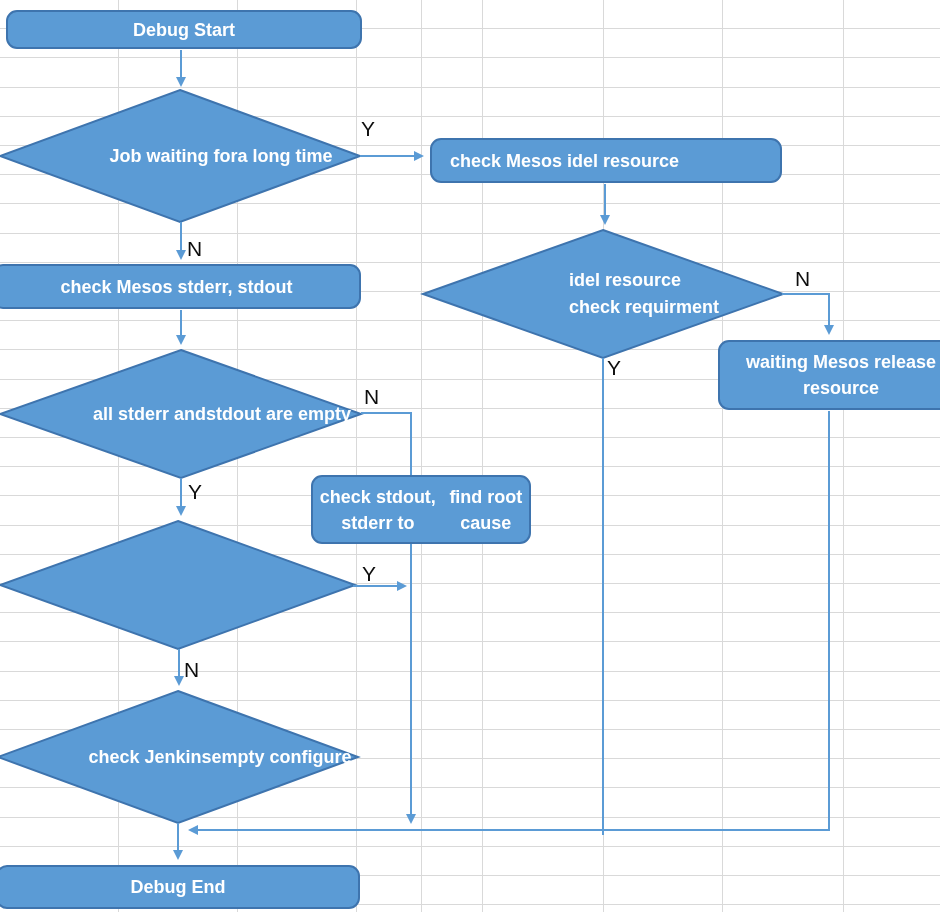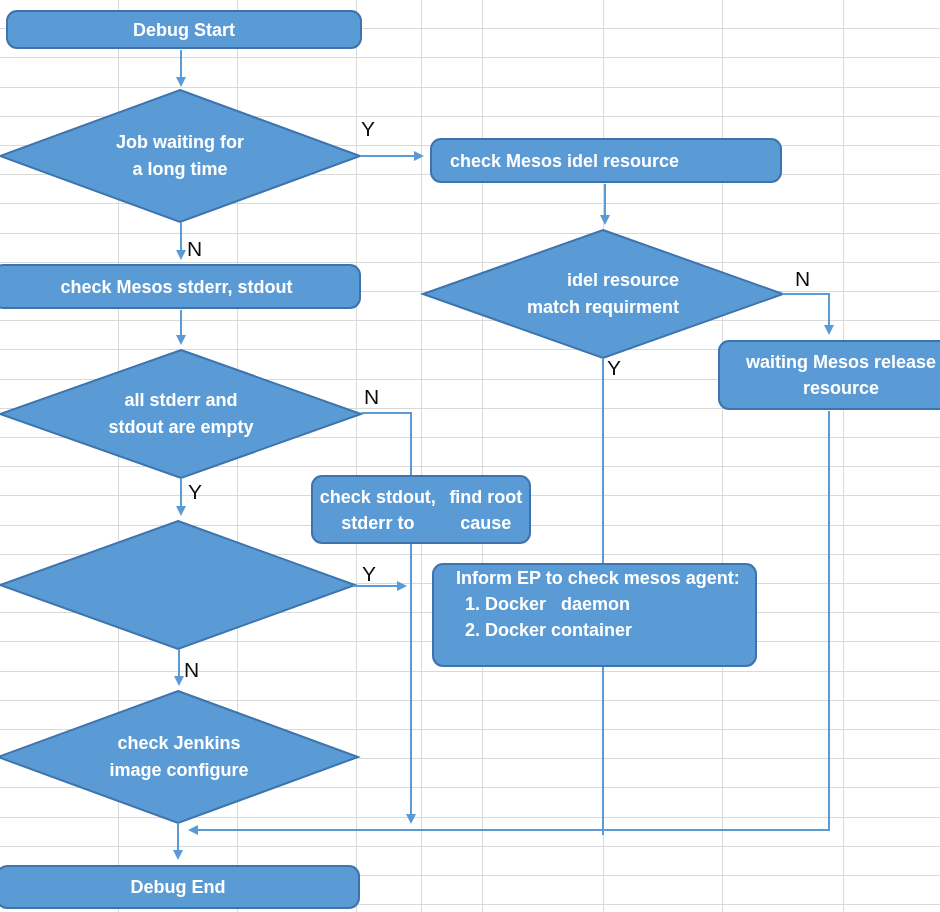--- a/index.html
+++ b/index.html
@@ -11,24 +11,24 @@
   .vline{position:absolute;top:0;bottom:0;width:1px;background:#d9d9d9;}
   svg.layer{position:absolute;left:0;top:0;}
   .node{
     position:absolute;box-sizing:border-box;
     background:#5B9BD5;border:2px solid #3E74AE;border-radius:11px;
     color:#fff;font-weight:bold;font-size:18px;line-height:26px;
     display:flex;align-items:center;justify-content:center;text-align:center;
   }
   .node.left-align{justify-content:flex-start;text-align:left;}
   .dlabel{
-    position:absolute;display:flex;flex-direction:column;align-items:center;justify-content:center;
-    color:#fff;font-weight:bold;font-size:18px;line-height:27px;text-align:center;pointer-events:none;
+    position:absolute;display:flex;flex-direction:row;align-items:center;justify-content:center;
+    color:#fff;font-weight:bold;font-size:18px;line-height:27px;text-align:center;pointer-events:none;margin-left:41px;
   }
-  .dlabel .block{display:inline-block;text-align:right;}
+  .dlabel .block{display:inline-block;text-align:left;}
   .edge-label{
     position:absolute;color:#0d0d0d;font-size:21px;font-weight:400;line-height:22px;
   }
   .pre{white-space:pre;}
 </style>
 </head>
 <body>
 
 <div id="sheet">
 
@@ -84,51 +84,46 @@
   <div class="node" style="left:718px;top:340px;width:246px;height:70px;flex-direction:column">
     <div>waiting Mesos release</div>
     <div>resource</div>
   </div>
 
   <div class="node" style="left:311px;top:475px;width:220px;height:69px;flex-direction:row">
     <div>check stdout, stderr to</div>
     <div>find root cause</div>
   </div>
 
-  <div class="node left-align" style="left:432px;top:563px;width:325px;height:104px;padding-left:22px;flex-direction:column;align-items:flex-start">
-    <div class="pre">Inform EP to check mesos agent:</div>
-    <div class="pre" style="padding-left:9px">1. Docker   daemon</div>
-    <div class="pre" style="padding-left:9px">2. Docker container</div>
-  </div>
 
   <div class="node" style="left:-4px;top:865px;width:364px;height:44px">
     <span>Debug End</span>
   </div>
 
   <div class="dlabel" style="left:0;top:90px;width:360px;height:132px">
     <div>Job waiting for</div>
     <div>a long time</div>
   </div>
 
   <div class="dlabel" style="left:423px;top:230px;width:360px;height:128px">
     <div class="block">
       <div>idel resource</div>
-      <div>match requirment</div>
+      <div>check requirment</div>
     </div>
   </div>
 
   <div class="dlabel" style="left:0;top:350px;width:362px;height:128px">
     <div>all stderr and</div>
     <div>stdout are empty</div>
   </div>
 
 
   <div class="dlabel" style="left:0;top:691px;width:358px;height:132px">
     <div>check Jenkins</div>
-    <div>image configure</div>
+    <div>empty configure</div>
   </div>
 
   <div class="edge-label" style="left:361px;top:118px">Y</div>
   <div class="edge-label" style="left:187px;top:238px">N</div>
   <div class="edge-label" style="left:795px;top:268px">N</div>
   <div class="edge-label" style="left:607px;top:357px">Y</div>
   <div class="edge-label" style="left:364px;top:386px">N</div>
   <div class="edge-label" style="left:188px;top:481px">Y</div>
   <div class="edge-label" style="left:362px;top:563px">Y</div>
   <div class="edge-label" style="left:184px;top:659px">N</div>

